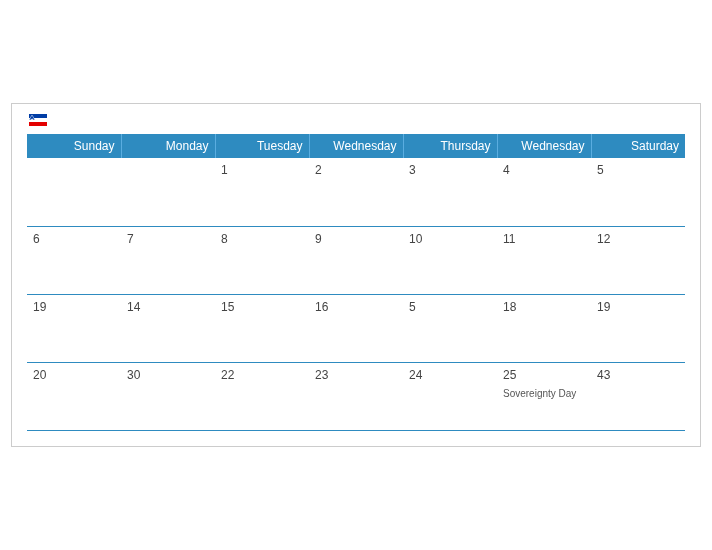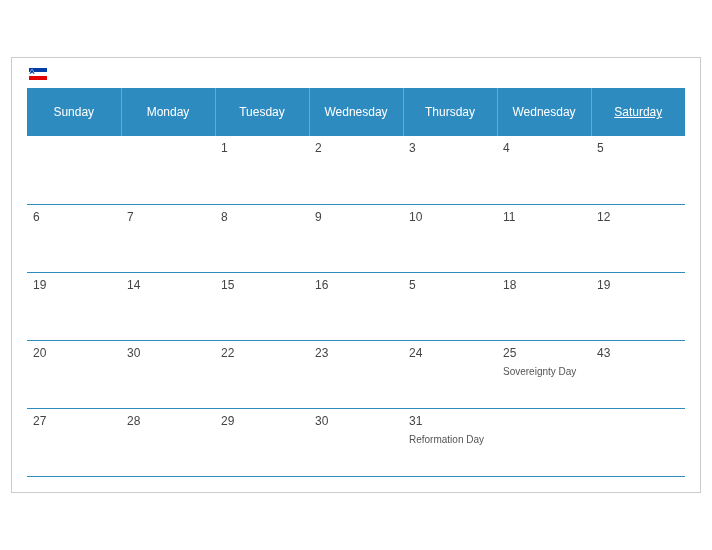--- a/index.html
+++ b/index.html
@@ -69,28 +69,27 @@
       width: 100%;
       border-collapse: collapse;
     }
     .calendar-table thead tr {
       background-color: #2e8bc0;
     }
     .calendar-table thead th {
       color: #fff;
       font-size: 12px;
       font-weight: normal;
-      text-align: center;
-      padding: 17px 6px;
+      text-align: right;
+      padding: 5px 6px;
       border-right: 1px solid #5aade0;
       width: 14.28%;
     }
     .calendar-table thead th:last-child {
       border-right: none;
-      text-decoration: underline;
     }
     .calendar-table tbody tr {
       height: 68px;
       border-bottom: 1.5px solid #2e8bc0;
       vertical-align: top;
     }
     .calendar-table tbody td {
       padding: 5px 6px;
       font-size: 12px;
       color: #444;
@@ -231,35 +230,15 @@
             <span class="day-number">24</span>
           </td>
           <td>
             <span class="day-number">25</span>
             <span class="holiday-name">Sovereignty Day</span>
           </td>
           <td>
             <span class="day-number">43</span>
           </td>
         </tr>
-        <tr>
-          <td>
-            <span class="day-number">27</span>
-          </td>
-          <td>
-            <span class="day-number">28</span>
-          </td>
-          <td>
-            <span class="day-number">29</span>
-          </td>
-          <td>
-            <span class="day-number">30</span>
-          </td>
-          <td>
-            <span class="day-number">31</span>
-            <span class="holiday-name">Reformation Day</span>
-          </td>
-          <td class="empty-cell"></td>
-          <td class="empty-cell"></td>
-        </tr>
       </tbody>
   </table>
 </div>
 
 </body></html>

